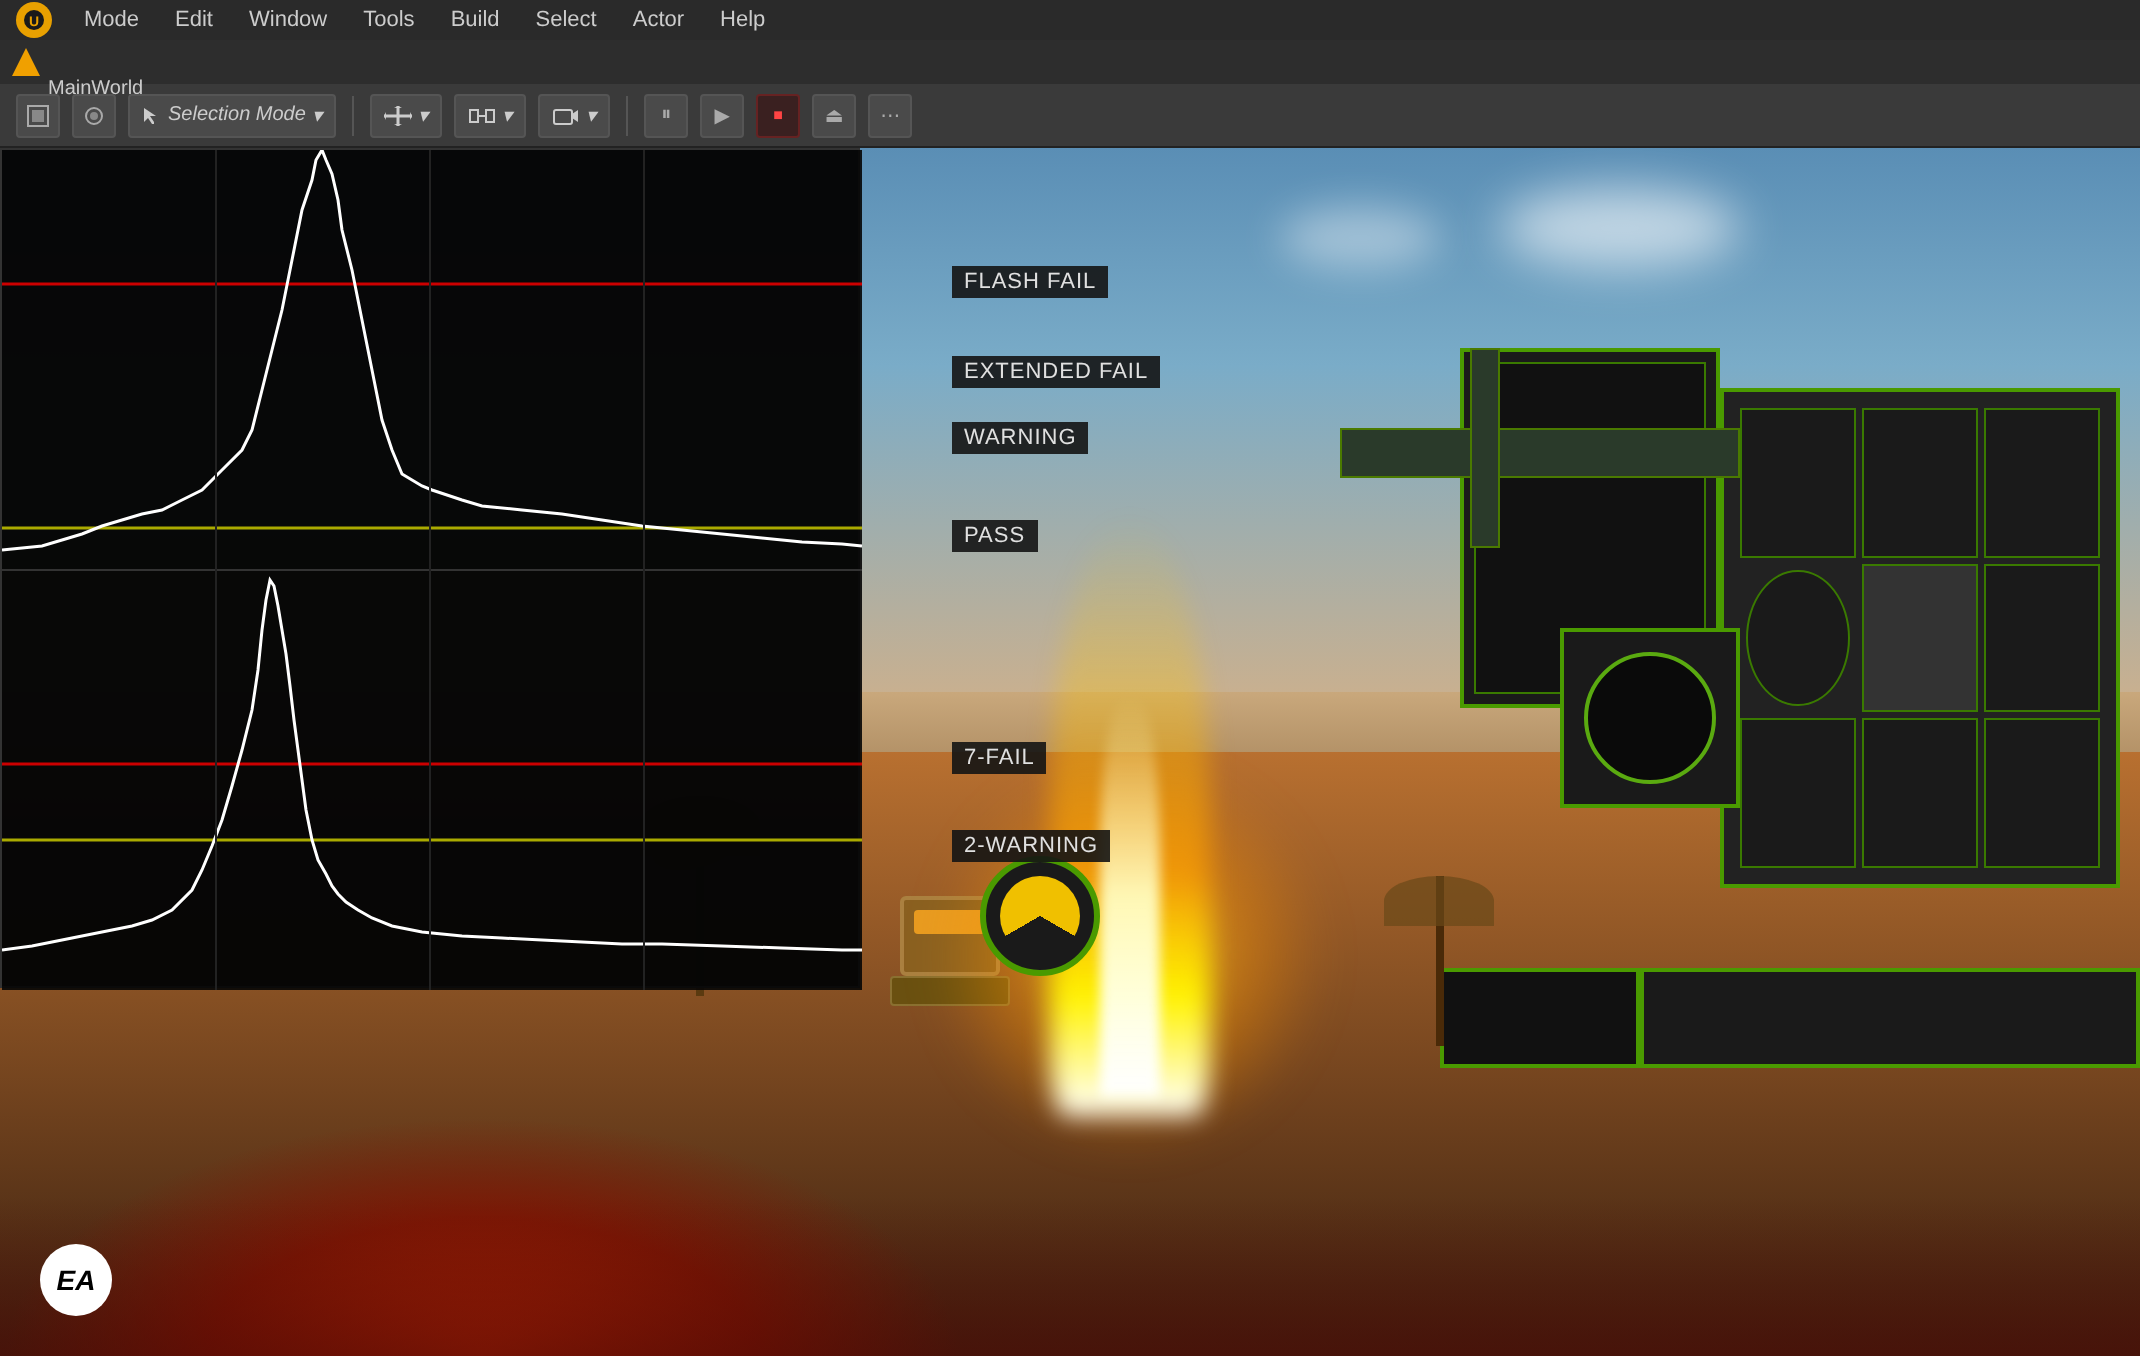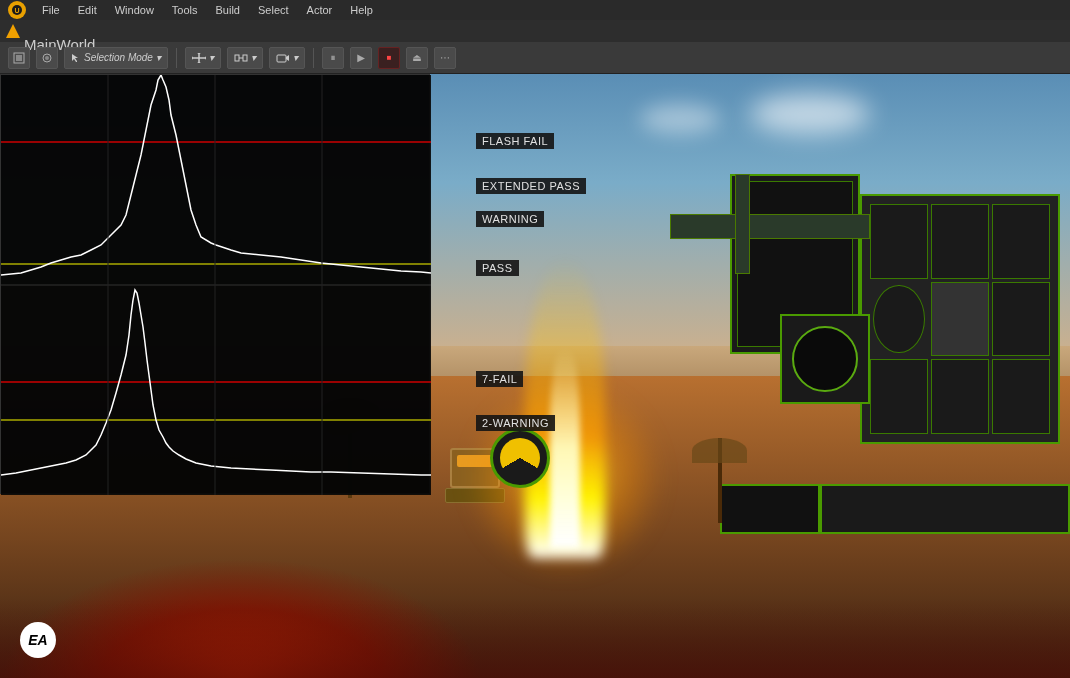--- a/index.html
+++ b/index.html
@@ -61,21 +61,21 @@
     .tab-warning-icon {
       width: 14px;
       height: 14px;
       background: #f0a000;
       clip-path: polygon(50% 0%, 0% 100%, 100% 100%);
       flex-shrink: 0;
     }
 
     .tab-label {
       color: #ccc;
-      font-size: 15px;
+      font-size: 10px;
       margin-top: 26px;
     }
 
     
     #toolbar {
       width: 100%;
       height: 32px;
       background: #3a3a3a;
       display: flex;
       align-items: center;
@@ -247,21 +247,21 @@
 </head>
 <body>
 
 <div id="menubar">
   <div class="menu-logo">
     <svg width="12" height="12" viewBox="0 0 12 12">
       <circle cx="6" cy="6" r="5" fill="#1a1a1a"></circle>
       <text x="6" y="9" text-anchor="middle" font-size="7" font-weight="bold" fill="#e8a000">U</text>
     </svg>
   </div>
-  <span class="menu-item">File</span>
+  <span class="menu-item">Mode</span>
   <span class="menu-item">Edit</span>
   <span class="menu-item">Window</span>
   <span class="menu-item">Tools</span>
   <span class="menu-item">Build</span>
   <span class="menu-item">Select</span>
   <span class="menu-item">Actor</span>
   <span class="menu-item">Help</span>
 </div>
 
 <div id="tabbar">
@@ -439,21 +439,21 @@
 
       <line x1="107" y1="0" x2="107" y2="210" stroke="#222" stroke-width="1"></line>
       <line x1="214" y1="0" x2="214" y2="210" stroke="#222" stroke-width="1"></line>
       <line x1="321" y1="0" x2="321" y2="210" stroke="#222" stroke-width="1"></line>
       <line x1="107" y1="210" x2="107" y2="420" stroke="#222" stroke-width="1"></line>
       <line x1="214" y1="210" x2="214" y2="420" stroke="#222" stroke-width="1"></line>
       <line x1="321" y1="210" x2="321" y2="420" stroke="#222" stroke-width="1"></line>
     </svg>
 
     <div class="chart-label" style="top: 58px;">FLASH FAIL</div>
-    <div class="chart-label" style="top: 103px;">EXTENDED PASS</div>
+    <div class="chart-label" style="top: 103px;">EXTENDED FAIL</div>
     <div class="chart-label" style="top: 136px;">WARNING</div>
     <div class="chart-label" style="top: 185px;">PASS</div>
     <div class="chart-label" style="top: 296px;">7-FAIL</div>
     <div class="chart-label" style="top: 340px;">2-WARNING</div>
   </div>
 
   <div id="ea-logo">
     <div class="ea-circle">
       <span>EA</span>
     </div>

